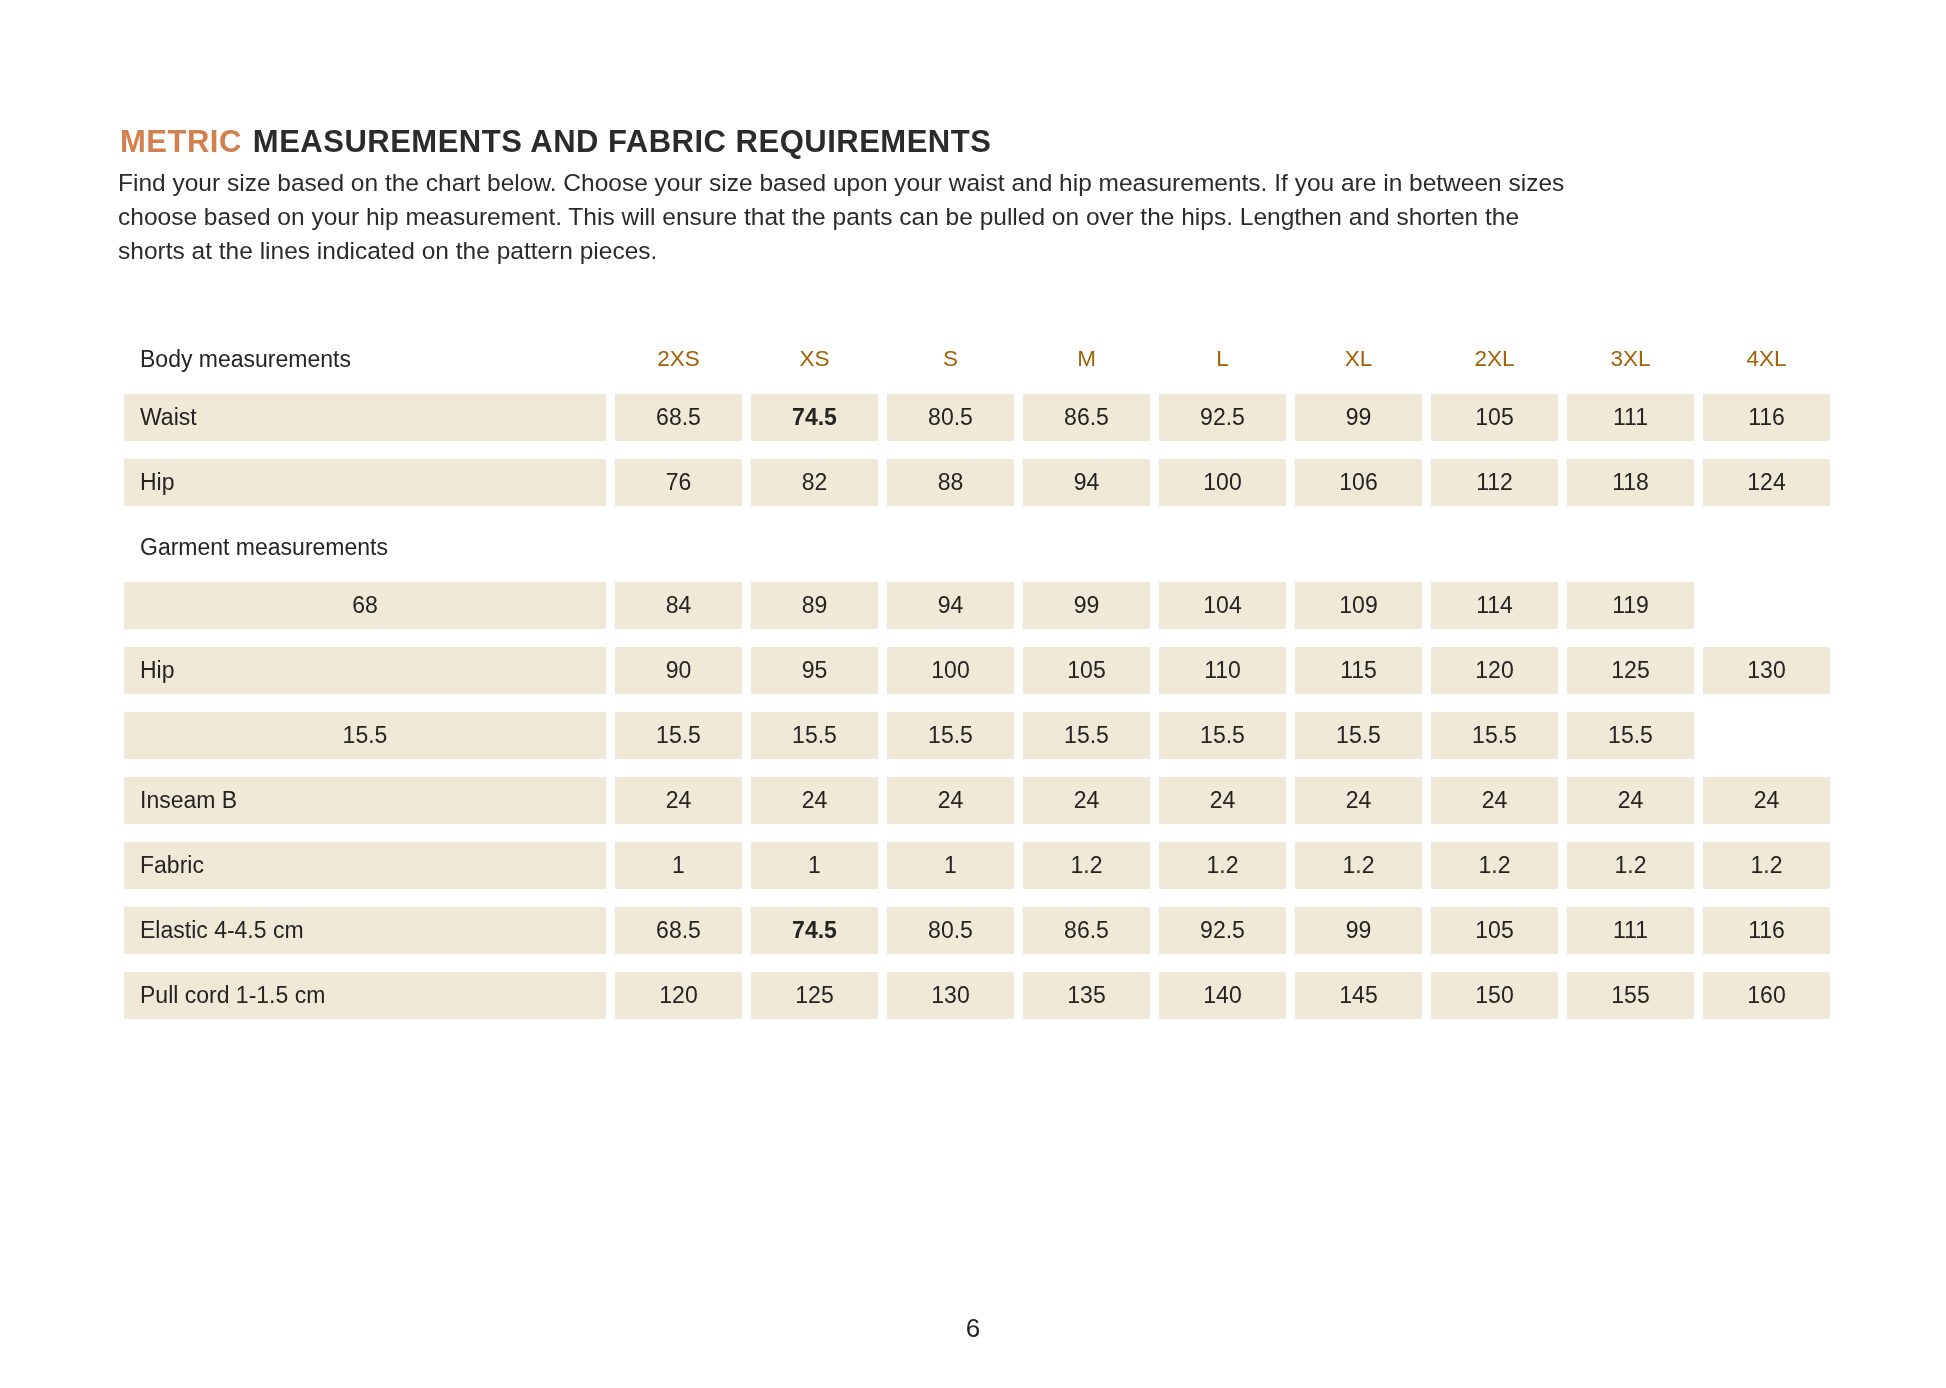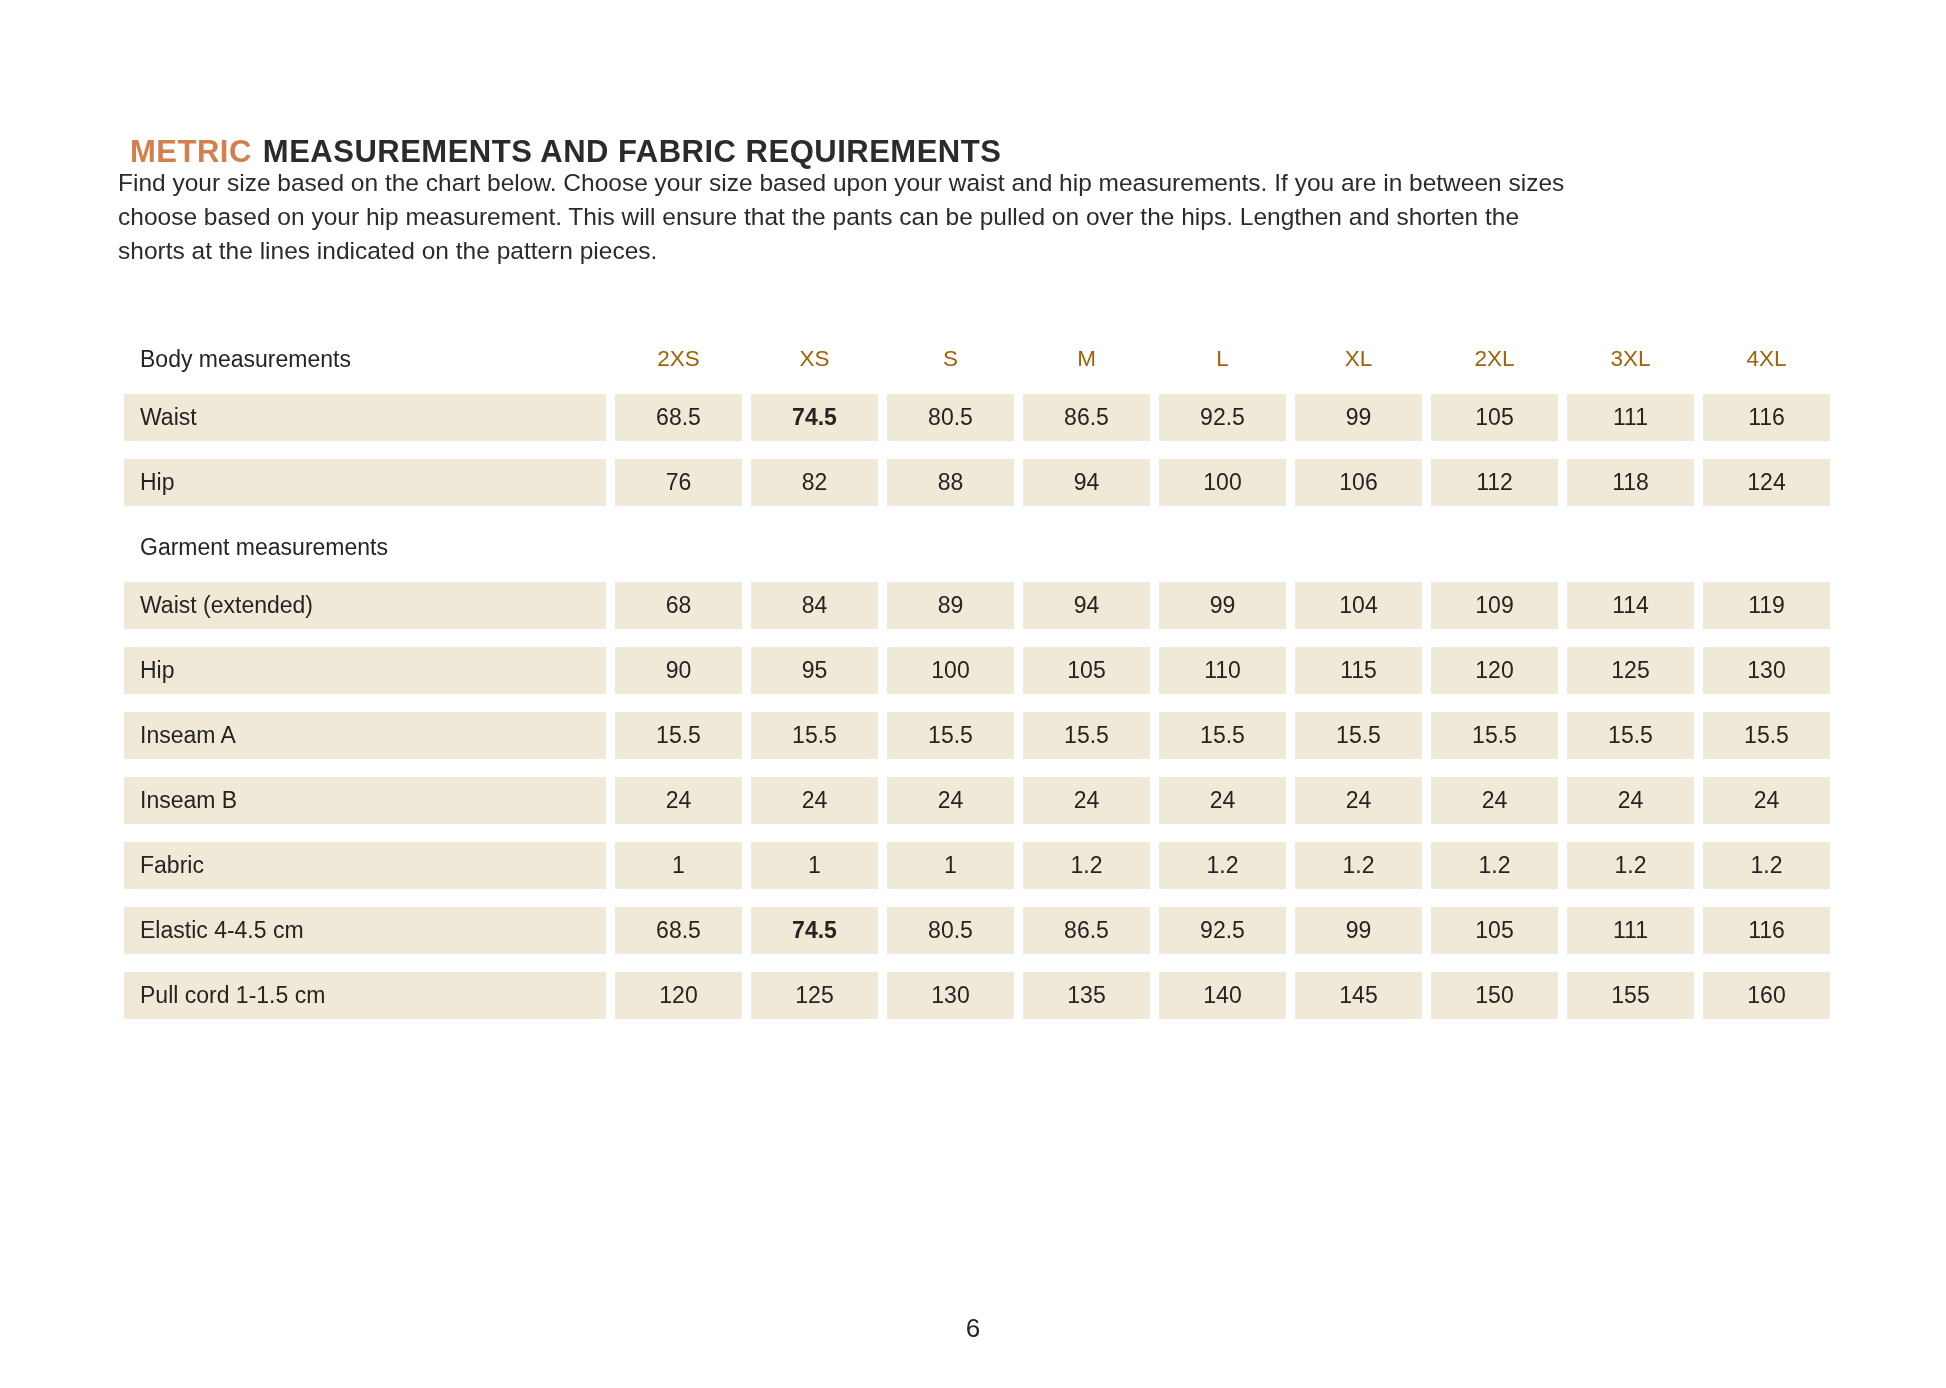--- a/index.html
+++ b/index.html
@@ -15,21 +15,21 @@
     color: #2b2b29;
   }
   .page {
     position: absolute;
     inset: 0;
   }
   .title {
     position: absolute;
     left: 118px;
     top: 122px;
-    margin: 12px;
+    margin: 2px;
     font-size: 31px;
     font-weight: 700;
     letter-spacing: 0.5px;
     color: #2b2b29;
     white-space: nowrap;
   }
   .title .accent {
     color: #d2804e;
     margin-right: 11px;
   }
@@ -154,21 +154,20 @@
         <div class="cell value-cell">100</div>
         <div class="cell value-cell">106</div>
         <div class="cell value-cell">112</div>
         <div class="cell value-cell">118</div>
         <div class="cell value-cell">124</div>
       </div>
       <div class="trow section-row">
         <div class="section-label">Garment measurements</div>
       </div>
       <div class="trow data-row">
-        <div class="cell label-cell">Waist (extended)</div>
         <div class="cell value-cell">68</div>
         <div class="cell value-cell">84</div>
         <div class="cell value-cell">89</div>
         <div class="cell value-cell">94</div>
         <div class="cell value-cell">99</div>
         <div class="cell value-cell">104</div>
         <div class="cell value-cell">109</div>
         <div class="cell value-cell">114</div>
         <div class="cell value-cell">119</div>
       </div>
@@ -178,21 +177,20 @@
         <div class="cell value-cell">95</div>
         <div class="cell value-cell">100</div>
         <div class="cell value-cell">105</div>
         <div class="cell value-cell">110</div>
         <div class="cell value-cell">115</div>
         <div class="cell value-cell">120</div>
         <div class="cell value-cell">125</div>
         <div class="cell value-cell">130</div>
       </div>
       <div class="trow data-row">
-        <div class="cell label-cell">Inseam A</div>
         <div class="cell value-cell">15.5</div>
         <div class="cell value-cell">15.5</div>
         <div class="cell value-cell">15.5</div>
         <div class="cell value-cell">15.5</div>
         <div class="cell value-cell">15.5</div>
         <div class="cell value-cell">15.5</div>
         <div class="cell value-cell">15.5</div>
         <div class="cell value-cell">15.5</div>
         <div class="cell value-cell">15.5</div>
       </div>

